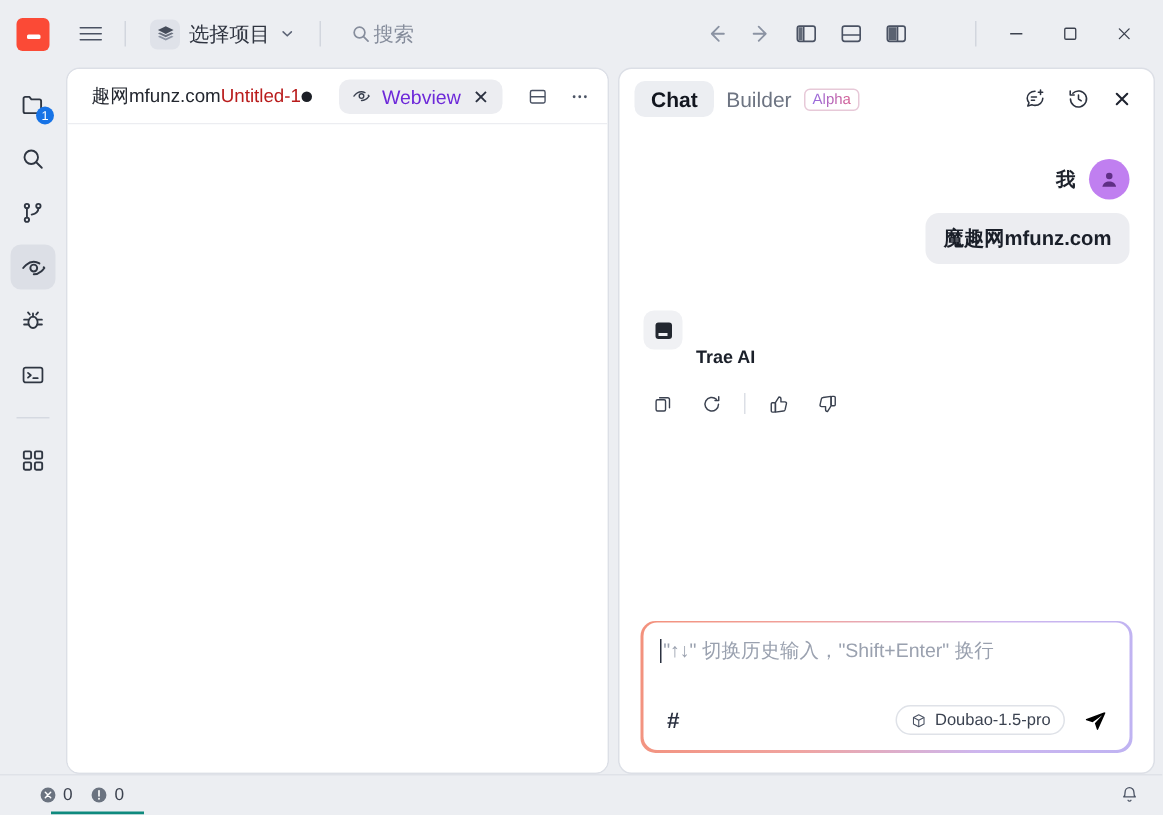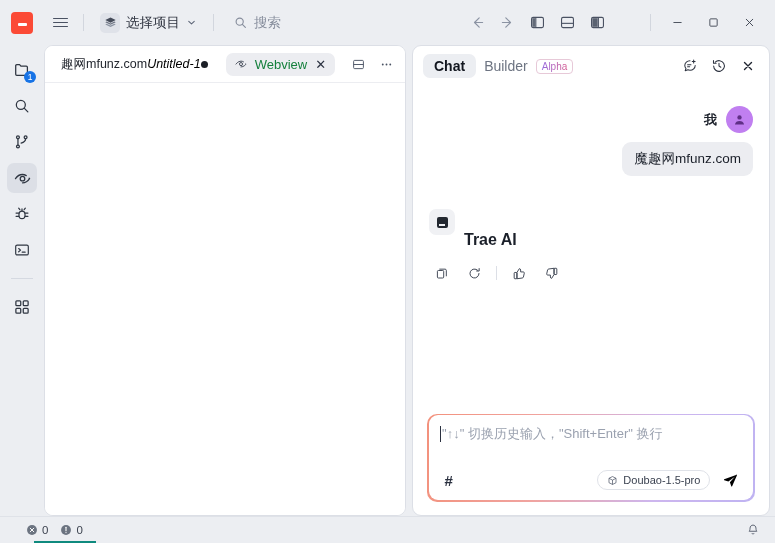--- a/index.html
+++ b/index.html
@@ -44,21 +44,21 @@
     display: flex; align-items: center; gap: 6px;
     padding: 4px 8px; border-radius: 6px; cursor: pointer;
   }
   .proj-icon {
     width: 20px; height: 20px; border-radius: 5px; background: #dfe2e9;
     display: flex; align-items: center; justify-content: center;
   }
   .proj-label { font-size: 13.5px; color: #2f3440; }
   .chev { color: #5b6375; font-size: 10px; line-height: 1; }
   .search-box {
-    display: flex; align-items: center; gap: 7px;
+    display: flex; align-items: center; gap: 2px;
     padding: 4px 10px; border-radius: 6px; cursor: text; margin-left: 2px; justify-content: flex-end;
   }
   .search-label { font-size: 13.5px; color: #868d9c; }
   .tb-right { margin-left: auto; display: flex; align-items: center; }
   .win-btn { width: 36px; height: 30px; }
 
   
   .body-row { flex: 1; display: flex; min-height: 0; padding: 0 0 0 0; }
 
   
@@ -100,28 +100,28 @@
     padding: 0 6px 0 8px;
     background: #fff;
     border-bottom: 1px solid #ecedf1;
   }
   .breadcrumb-tab {
     display: flex; align-items: center; 
     padding: 3px 8px; border-radius: 6px; cursor: pointer;
     font-size: 12.5px;
   }
   .bc-title { color: #23272f; }
-  .bc-sub { color: #000000; font-style: italic; }
+  .bc-sub { color: #b91c1c; }
   .dirty-dot { width: 7px; height: 7px; border-radius: 50%; background: #1c1f26; }
   .etab {
     display: flex; align-items: center; gap: 7px;
     padding: 4px 8px; border-radius: 7px;
     background: #ecedf1; cursor: pointer; margin-left: 10px;
   }
-  .etab-label { font-size: 13px; color: #15803d; }
+  .etab-label { font-size: 13px; color: #6d28d9; }
   .etab-close { font-size: 13px; color: #2b3140; line-height: 1; padding: 0 1px; }
   .tabstrip-right { margin-left: auto; display: flex; align-items: center; gap: 2px; }
   .ts-btn {
     width: 26px; height: 24px; border-radius: 5px; cursor: pointer;
     display: flex; align-items: center; justify-content: center; color: #4a5263;
   }
   .webview-body { flex: 1; background: #fff; }
 
   
   .chatpanel {
@@ -160,37 +160,37 @@
   .msg-user-head {
     display: flex; align-items: center; justify-content: flex-end; gap: 9px;
     margin-top: 14px;
   }
   .me-label { font-size: 13px; color: #1d222c; font-weight: 600; }
   .avatar {
     width: 27px; height: 27px; border-radius: 50%;
     background: #c07ff0;
     display: flex; align-items: center; justify-content: center;
   }
-  .bubble-row { display: flex; justify-content: flex-end; margin-top: 9px; }
+  .bubble-row { display: flex; justify-content: flex-end; margin-top: 9px; font-weight: bold; }
   .user-bubble {
     background: #ecedf1; border-radius: 9px;
     padding: 8px 12px; font-size: 13.5px; color: #1a1f29;
     max-width: 255px;
   }
   .msg-ai-head { display: flex; align-items: center; gap: 9px; margin-top: 19px; }
   .ai-avatar {
     width: 26px; height: 26px; border-radius: 7px; background: #f0f1f4;
     display: flex; align-items: center; justify-content: center;
   }
   .ai-sq { width: 11px; height: 11px; background: #232830; border-radius: 2px; position: relative; }
   .ai-sq::after {
     content: ""; position: absolute; left: 2.5px; bottom: 2px;
     width: 6px; height: 1.8px; background: #f0f1f4;
   }
-  .ai-name { font-size: 16px; color: #1b202a; font-weight: 600; margin-top: 36px; }
+  .ai-name { font-size: 12px; color: #1b202a; font-weight: 600; margin-top: 36px; }
   .ai-text {
     margin-top: 11px; font-size: 13.5px; line-height: 26px; color: #1b202a;
     letter-spacing: 0.2px;
   }
   .msg-actions { display: flex; align-items: center; gap: 6px; margin-top: 12px; }
   .act-btn {
     width: 26px; height: 24px; border-radius: 6px; cursor: pointer;
     display: flex; align-items: center; justify-content: center; color: #3b4250;
   }
   .act-sep { width: 1px; height: 14px; background: #dcdfe6; margin: 0 3px; }

